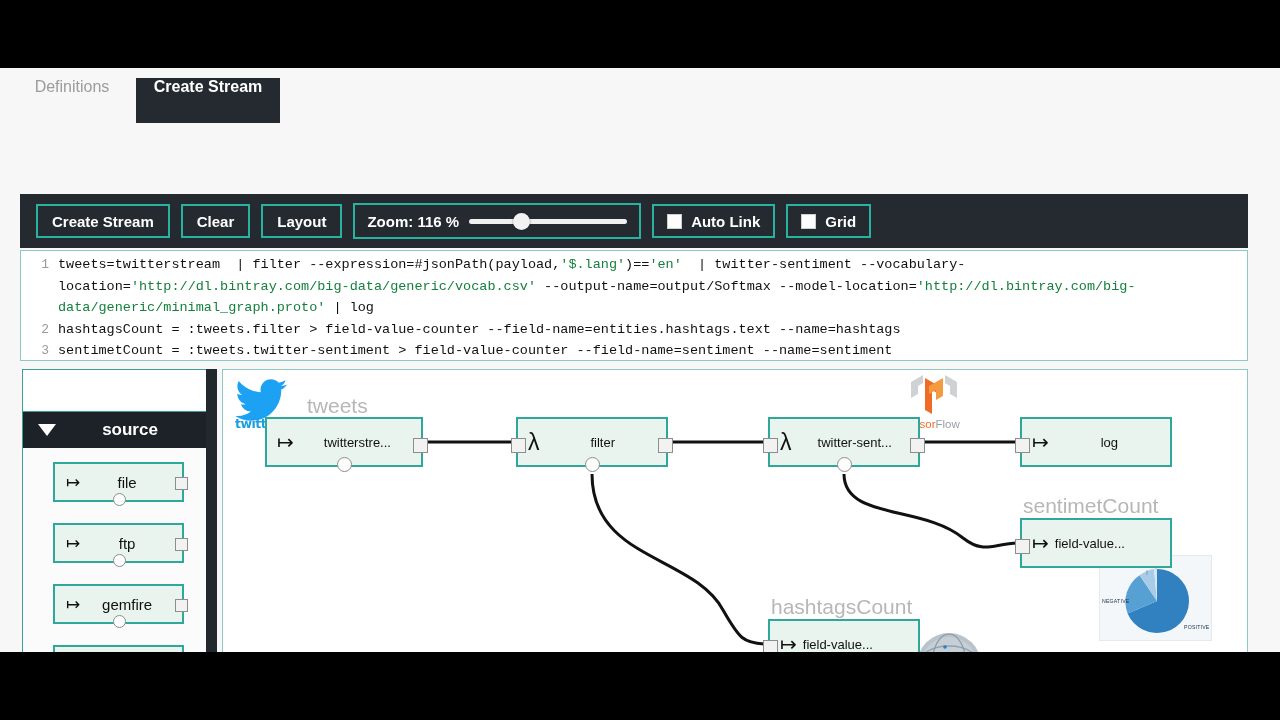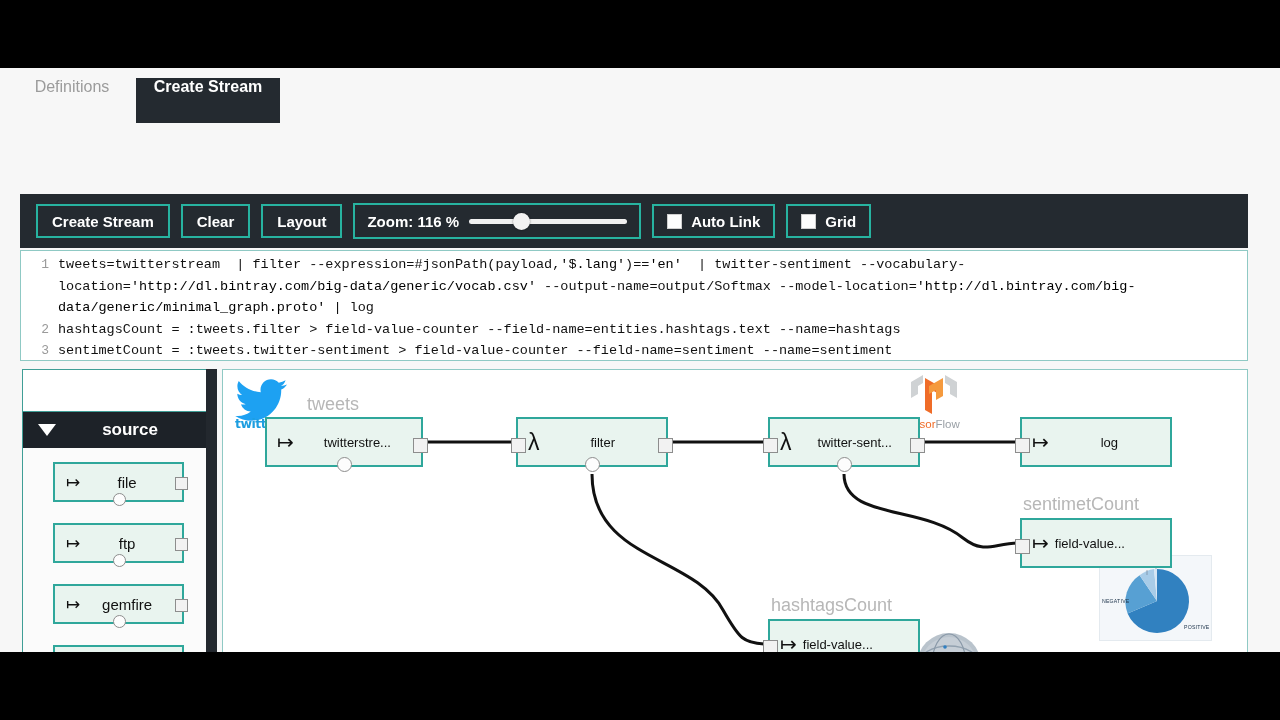--- a/index.html
+++ b/index.html
@@ -40,21 +40,21 @@
 
   
   .editor{position:absolute;left:20px;top:182px;width:1228px;height:111px;
           background:#ffffff;border:1px solid #8fc9c4;box-sizing:border-box;
           font-family:"Liberation Mono",monospace;font-size:13.5px;line-height:21.5px;
           padding:3px 0 0 0;overflow:hidden;}
   .codeline{display:flex;align-items:flex-start;}
   .gutter{width:28px;flex:0 0 28px;text-align:right;color:#9a9a9a;padding-right:9px;
           font-family:"Liberation Mono",monospace;font-size:13px;user-select:none;}
   .codetext{flex:1;white-space:pre-wrap;color:#111;padding-right:6px;word-break:break-word;}
-  .str{color:#000000;}
+  .str{color:#15803d;}
 
   
   .palette{position:absolute;left:22px;top:301px;width:193px;height:352px;
            background:#fbfbfb;border:1px solid #3f9e96;box-sizing:border-box;overflow:hidden;}
   .palette-search{position:absolute;left:0;top:0;width:191px;height:42px;background:#fff;
                   border-bottom:1px solid #3f9e96;box-sizing:border-box;}
   .palette-group{position:absolute;left:0;top:42px;width:191px;height:36px;background:#1d2228;
                  display:flex;align-items:center;box-sizing:border-box;gap:12px;}
   .caret{width:0;height:0;border-left:9px solid transparent;border-right:9px solid transparent;
          border-top:12px solid #ffffff;margin-left:15px;}
@@ -83,21 +83,21 @@
          display:flex;align-items:center;height:50px;}
   .gnode .g-icon{font-size:20px;color:#111;margin-left:10px;flex:0 0 auto;}
   .gnode .g-icon.lambda{font-size:23px;}
   .gnode .g-label{flex:1;text-align:center;font-size:13px;color:#111;padding:0 6px;
                   white-space:nowrap;overflow:hidden;}
   .gnode .g-label.left{text-align:left;}
   .port-in{position:absolute;left:-7px;top:19px;width:13px;height:13px;background:#f2f2f2;border:1px solid #8d8d8d;}
   .port-out{position:absolute;right:-7px;top:19px;width:13px;height:13px;background:#f2f2f2;border:1px solid #8d8d8d;}
   .port-tap{position:absolute;left:50%;margin-left:-7px;bottom:-7px;width:13px;height:13px;
             border-radius:50%;background:#fdfdfd;border:1px solid #8d8d8d;}
-  .nodename{position:absolute;color:#b7b7b7;font-size:18px;white-space:nowrap;}
+  .nodename{position:absolute;color:#b7b7b7;font-size:21px;white-space:nowrap;}
 
   
   .tw-logo{position:absolute;width:54px;height:52px;}
   .tw-word{position:absolute;left:0;bottom:-1px;font-size:12.5px;font-weight:bold;color:#1d9ee0;
            letter-spacing:-0.5px;font-family:"DejaVu Sans",sans-serif;}
   
   .tf-logo{position:absolute;width:66px;height:54px;}
   .tf-word{position:absolute;left:0;bottom:-2px;font-size:11.5px;white-space:nowrap;}
   .tf-word .o{color:#ef6c28;}
   .tf-word .g{color:#9aa0a6;}

